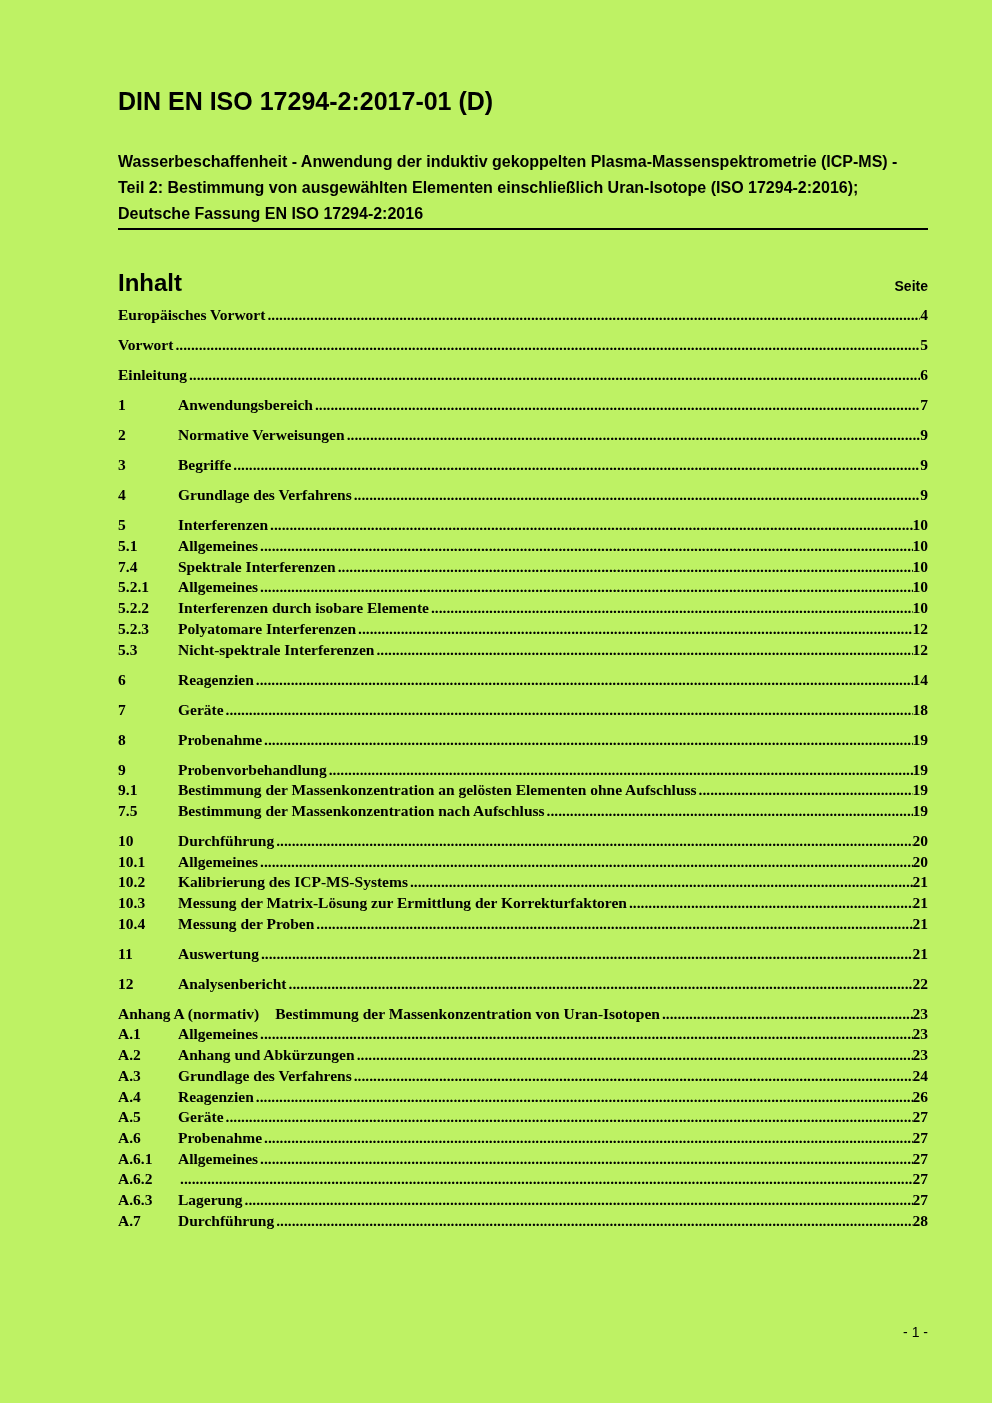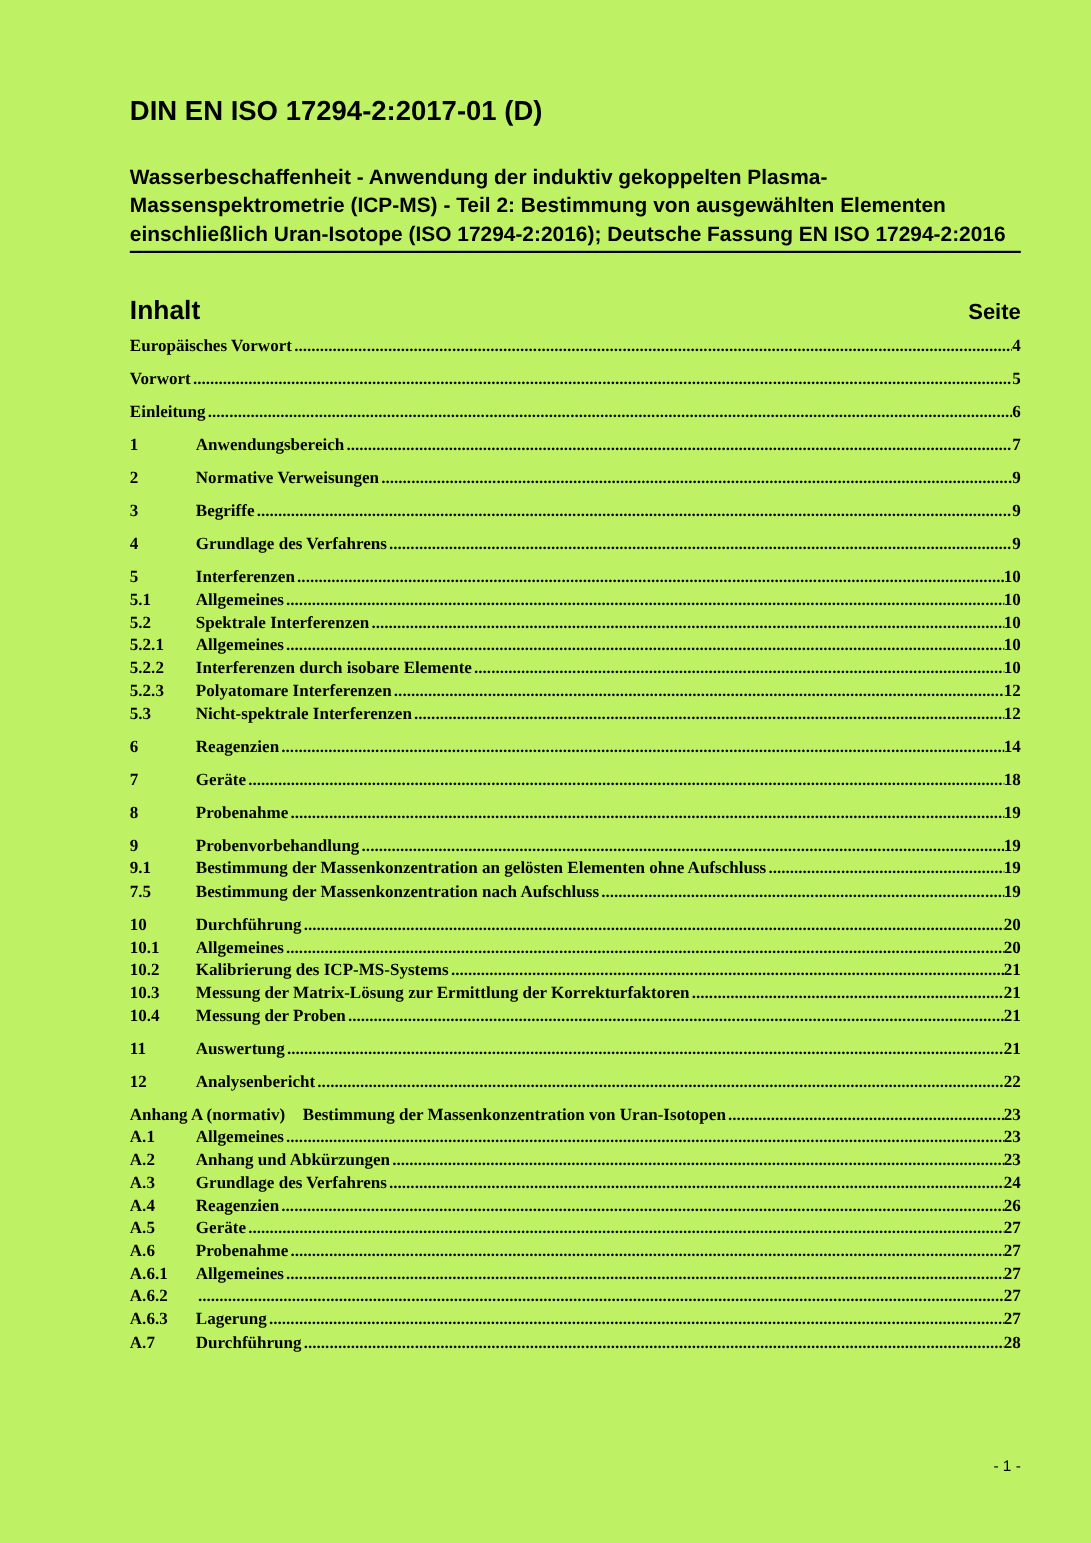--- a/index.html
+++ b/index.html
@@ -22,39 +22,39 @@
     margin: 88px 0 0 0;
     font-family: "Liberation Sans", sans-serif;
     font-weight: bold;
     font-size: 25px;
     line-height: 27px;
   }
   .doc-subtitle {
     margin: 34px 0 0 0;
     font-family: "Liberation Sans", sans-serif;
     font-weight: bold;
-    font-size: 19px;
+    font-size: 16px;
     line-height: 26px;
   }
   .divider {
     margin-top: 1px;
     border: none;
     border-top: 2px solid #000000;
     height: 0;
   }
   .inhalt-row {
     display: flex;
     justify-content: space-between;
     align-items: baseline;
     margin-top: 40px;
     font-family: "Liberation Sans", sans-serif;
     font-weight: bold;
   }
   .inhalt-heading { font-size: 24px; line-height: 26px; }
-  .page-col-label { font-size: 20px; }
+  .page-col-label { font-size: 14px; }
   .toc {
     margin-top: 0;
     font-weight: bold;
     font-size: 15.5px;
     line-height: 20.7px;
   }
   .toc-row { display: flex; align-items: baseline; }
   .toc-row.group { margin-top: 9.3px; }
   .toc-num { flex: 0 0 60px; white-space: nowrap; }
   .toc-row.full .toc-num { flex: 0 0 auto; margin-right: 16px; }
@@ -145,21 +145,21 @@
     <span class="toc-leader"></span>
     <span class="toc-page">10</span>
   </div>
         <div class="toc-row">
     <span class="toc-num">5.1</span>
     <span class="toc-title">Allgemeines</span>
     <span class="toc-leader"></span>
     <span class="toc-page">10</span>
   </div>
         <div class="toc-row">
-    <span class="toc-num">5.2</span>
+    <span class="toc-num">7.4</span>
     <span class="toc-title">Spektrale Interferenzen</span>
     <span class="toc-leader"></span>
     <span class="toc-page">10</span>
   </div>
         <div class="toc-row">
     <span class="toc-num">5.2.1</span>
     <span class="toc-title">Allgemeines</span>
     <span class="toc-leader"></span>
     <span class="toc-page">10</span>
   </div>

